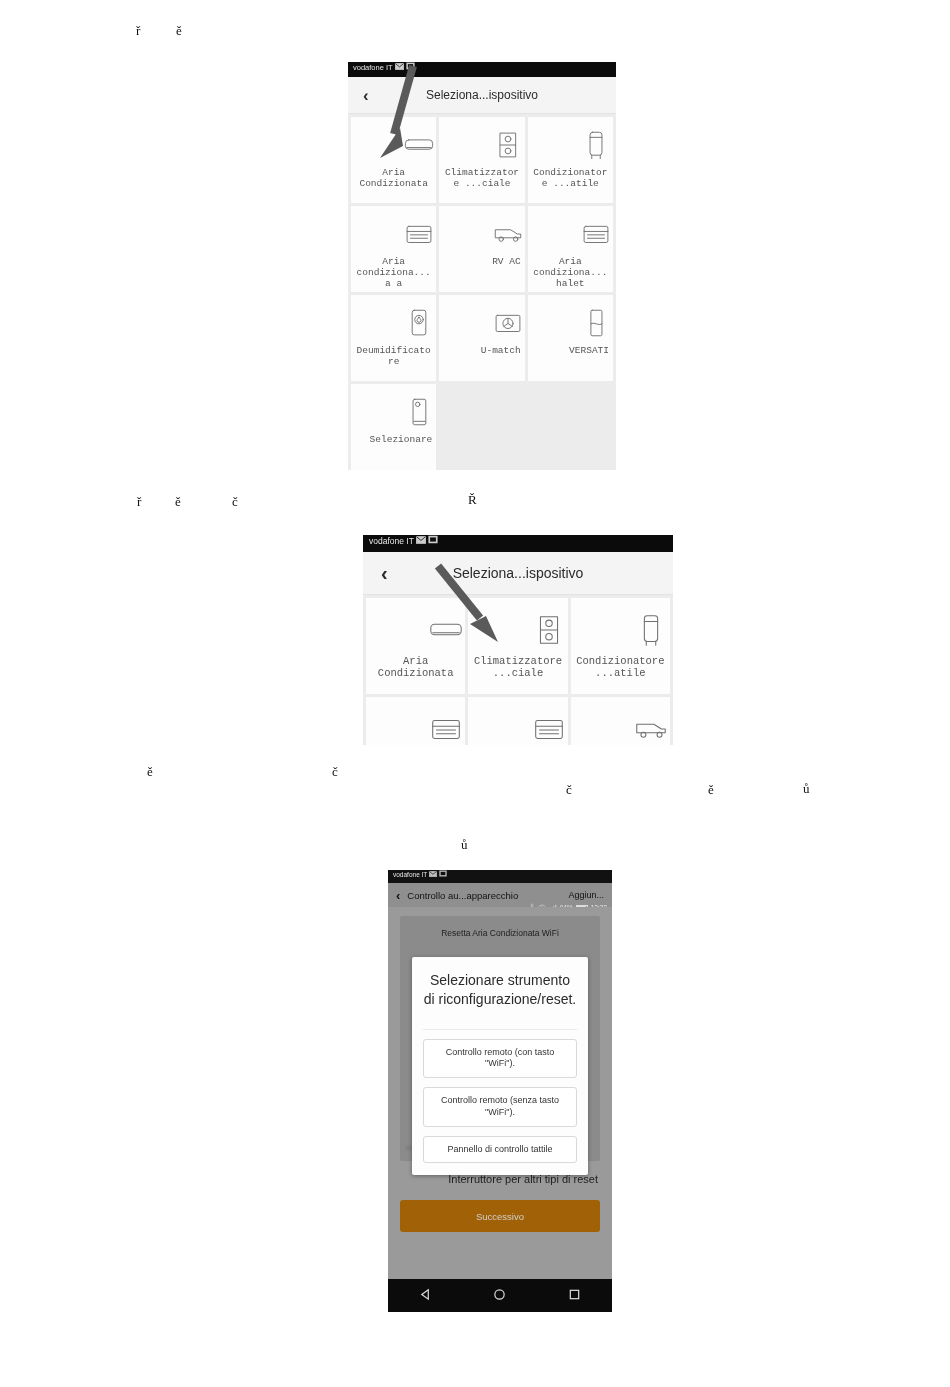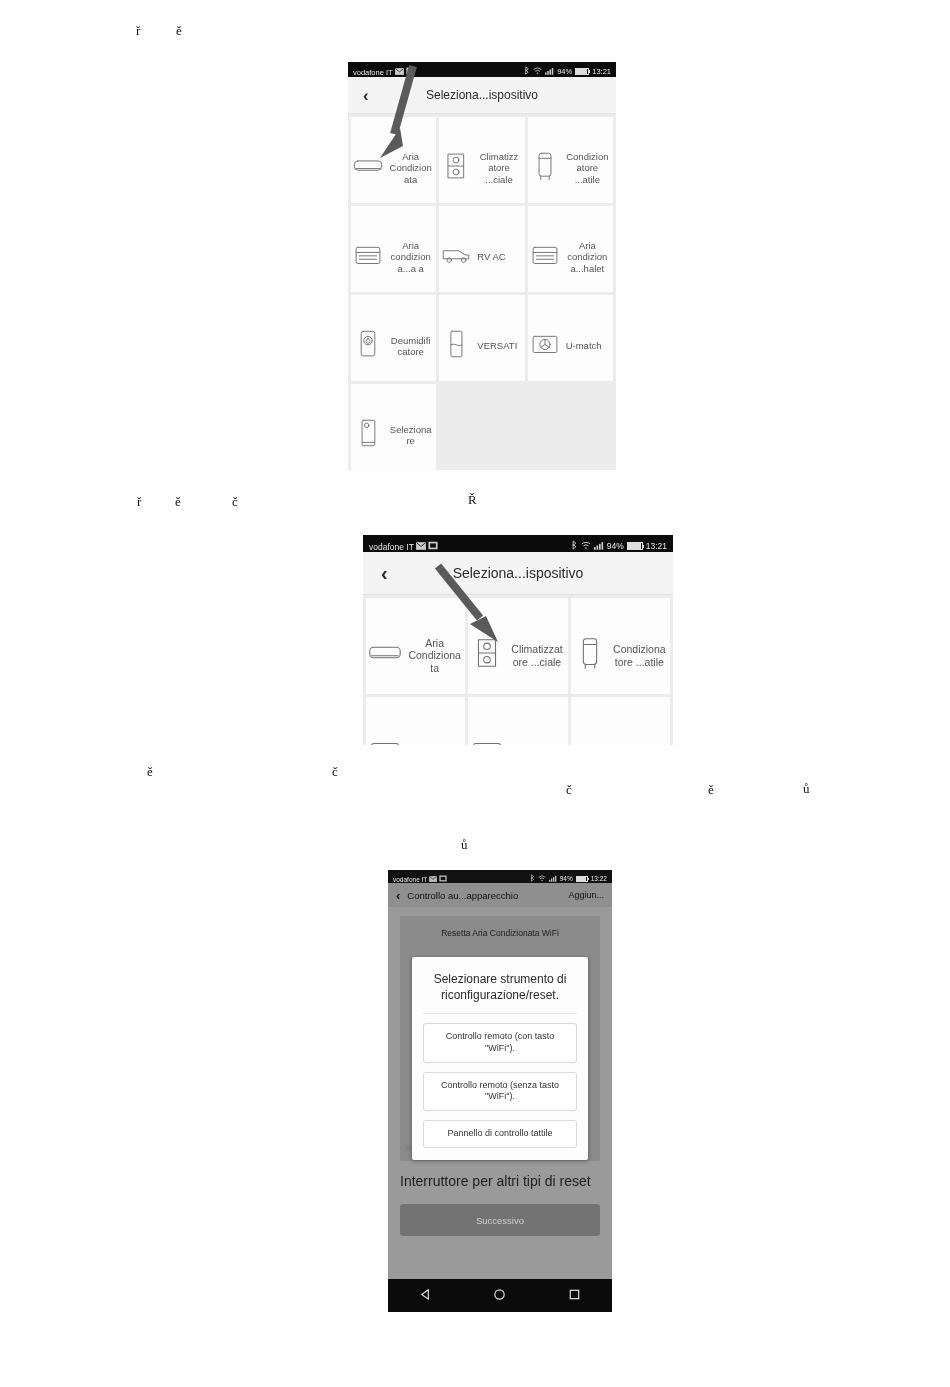--- a/index.html
+++ b/index.html
@@ -32,21 +32,21 @@
     background: #ffffff;
     overflow: hidden;
     box-sizing: border-box;
   }
 
   
   .statusbar {
     background: #0b0b0b;
     color: #e8e8e8;
     display: flex;
-    align-items: flex-end;
+    align-items: flex-start;
     justify-content: space-between;
     box-sizing: border-box;
     width: 100%;
   }
   .statusbar .sb-left {
     display: flex;
     align-items: center;
     gap: 2px;
     white-space: nowrap;
   }
@@ -106,26 +106,27 @@
   .grid {
     background: #ececec;
     display: grid;
     grid-template-columns: repeat(3, 1fr);
     box-sizing: border-box;
     width: 100%;
   }
   .cell {
     background: #fdfdfd;
     display: flex;
-    flex-direction: row;
-    align-items: center;
+    flex-direction: column;
+    align-items: flex-end;
     justify-content: flex-start;
     box-sizing: border-box;
     text-align: center;
     overflow: hidden;
+    font-family: Liberation Mono, monospace;
   }
   .cell.empty { background: #ececec; }
   .cell .ico {
     display: flex;
     align-items: center;
     justify-content: center;
     color: #6b6b6b;
   }
   .cell .lbl {
     color: #555;
@@ -224,52 +225,53 @@
     top: 50px;
     width: 176px;
     background: #fdfdfd;
     border-radius: 2px;
     box-sizing: border-box;
     padding: 14px 11px 12px 11px;
     box-shadow: 0 1px 4px rgba(0,0,0,.35);
   }
   .dialog .dlgtitle {
     text-align: center;
-    font-size: 12px;
+    font-size: 14px;
     color: #2b2b2b;
     line-height: 1.35;
-    padding-bottom: 10px;
+    padding-bottom: 20px;
     border-bottom: 1px solid #eaeaea;
   }
   .dlgbtn {
     display: block;
     width: 100%;
     box-sizing: border-box;
     margin-top: 9px;
     padding: 7px 6px;
     border: 1px solid #d9d9d9;
     border-radius: 3px;
     background: #fff;
     color: #333;
     font-size: 9px;
     line-height: 1.3;
     text-align: center;
     font-family: "Liberation Sans", sans-serif;
   }
 
   .p3hint {
+    text-align: right;
     color: #1f1f1f;
-    font-size: 14px;
+    font-size: 11px;
     margin-top: 12px;
     padding-right: 2px;
   }
   .p3next {
     margin-top: 15px;
     height: 32px;
-    background: #737373;
+    background: #a16207;
     border-radius: 3px;
     color: #cfcfcf;
     font-size: 9.5px;
     display: flex;
     align-items: center;
     justify-content: center;
   }
   .navbar {
     position: absolute;
     left: 0; right: 0; bottom: 0;
@@ -424,35 +426,35 @@
             <rect x="12" y="5" width="16" height="29" rx="2.5" fill="none" stroke="#6f6f6f" stroke-width="1.1" stroke-linejoin="round" stroke-linecap="round"></rect>
             <circle cx="20" cy="16" r="5" fill="none" stroke="#6f6f6f" stroke-width="1.1" stroke-linejoin="round" stroke-linecap="round"></circle>
             <path d="M20 13.2 C18.4 15.2 17.6 16.3 17.6 17.4 A2.5 2.5 0 0 0 22.4 17.4 C22.4 16.3 21.6 15.2 20 13.2 Z" fill="none" stroke="#6f6f6f" stroke-width="1.1" stroke-linejoin="round" stroke-linecap="round"></path>
           </svg>
         </div>
         <div class="lbl">Deumidificatore</div>
       </div>
       <div class="cell">
         <div class="ico">
           <svg width="34" height="34" viewBox="0 0 40 40">
-            <rect x="14" y="5" width="13" height="30" rx="1.5" fill="none" stroke="#6f6f6f" stroke-width="1.1" stroke-linejoin="round" stroke-linecap="round"></rect>
-            <path d="M14 21 C18 18 23 24 27 21" fill="none" stroke="#6f6f6f" stroke-width="1.1" stroke-linejoin="round" stroke-linecap="round"></path>
-          </svg>
-        </div>
-        <div class="lbl">VERSATI</div>
-      </div>
-      <div class="cell">
-        <div class="ico">
-          <svg width="34" height="34" viewBox="0 0 40 40">
             <rect x="6" y="11" width="28" height="19" rx="1.5" fill="none" stroke="#6f6f6f" stroke-width="1.1" stroke-linejoin="round" stroke-linecap="round"></rect>
             <circle cx="20" cy="20.5" r="6" fill="none" stroke="#6f6f6f" stroke-width="1.1" stroke-linejoin="round" stroke-linecap="round"></circle>
             <path d="M20 14.5 L20 20.5 L25 24 M20 20.5 L15 24" fill="none" stroke="#6f6f6f" stroke-width="1.1" stroke-linejoin="round" stroke-linecap="round"></path>
           </svg>
         </div>
         <div class="lbl">U-match</div>
+      </div>
+      <div class="cell">
+        <div class="ico">
+          <svg width="34" height="34" viewBox="0 0 40 40">
+            <rect x="14" y="5" width="13" height="30" rx="1.5" fill="none" stroke="#6f6f6f" stroke-width="1.1" stroke-linejoin="round" stroke-linecap="round"></rect>
+            <path d="M14 21 C18 18 23 24 27 21" fill="none" stroke="#6f6f6f" stroke-width="1.1" stroke-linejoin="round" stroke-linecap="round"></path>
+          </svg>
+        </div>
+        <div class="lbl">VERSATI</div>
       </div>
       <div class="cell">
         <div class="ico">
           <svg width="34" height="34" viewBox="0 0 40 40">
             <rect x="13" y="5" width="15" height="30" rx="2" fill="none" stroke="#6f6f6f" stroke-width="1.1" stroke-linejoin="round" stroke-linecap="round"></rect>
             <circle cx="18.5" cy="11" r="2.6" fill="none" stroke="#6f6f6f" stroke-width="1.1" stroke-linejoin="round" stroke-linecap="round"></circle>
             <path d="M14 31 L27 31" fill="none" stroke="#6f6f6f" stroke-width="1.1" stroke-linejoin="round" stroke-linecap="round"></path>
           </svg>
         </div>
         <div class="lbl">Selezionare</div>

